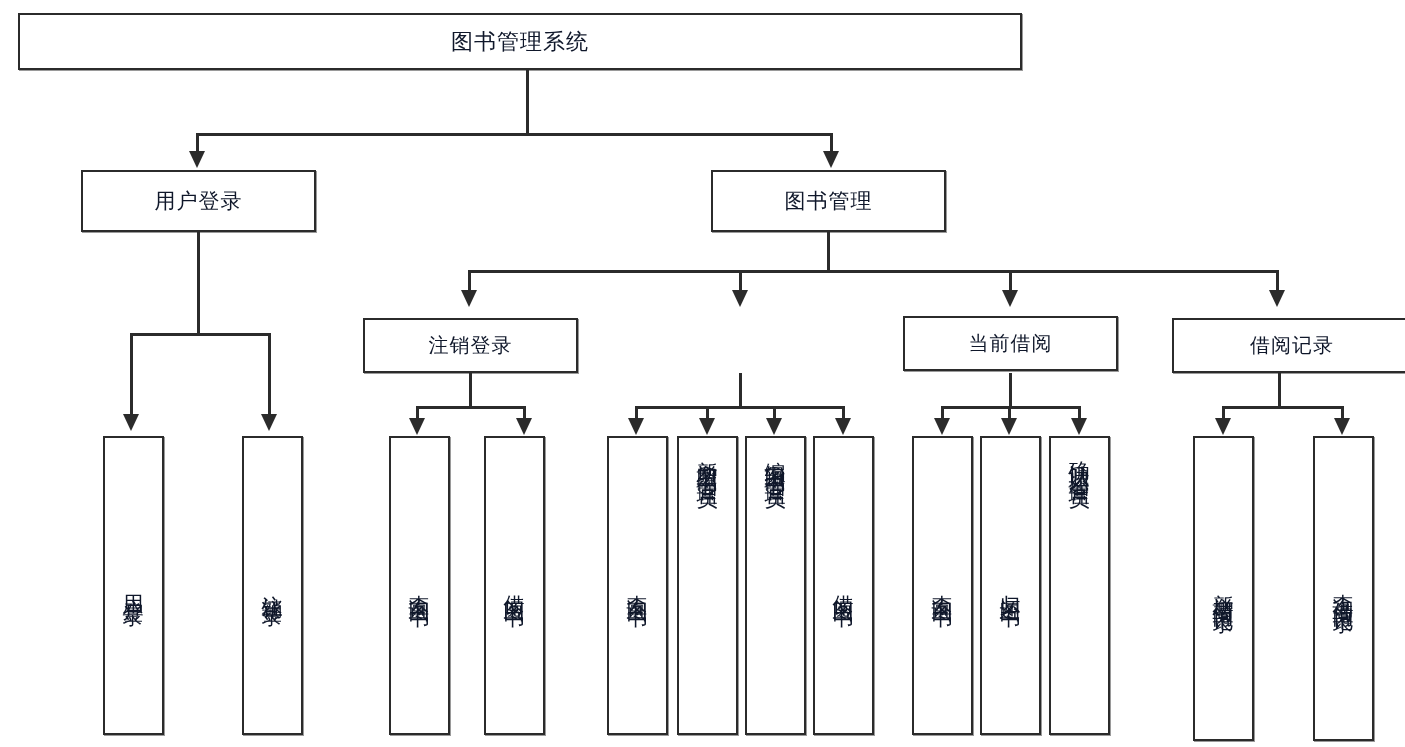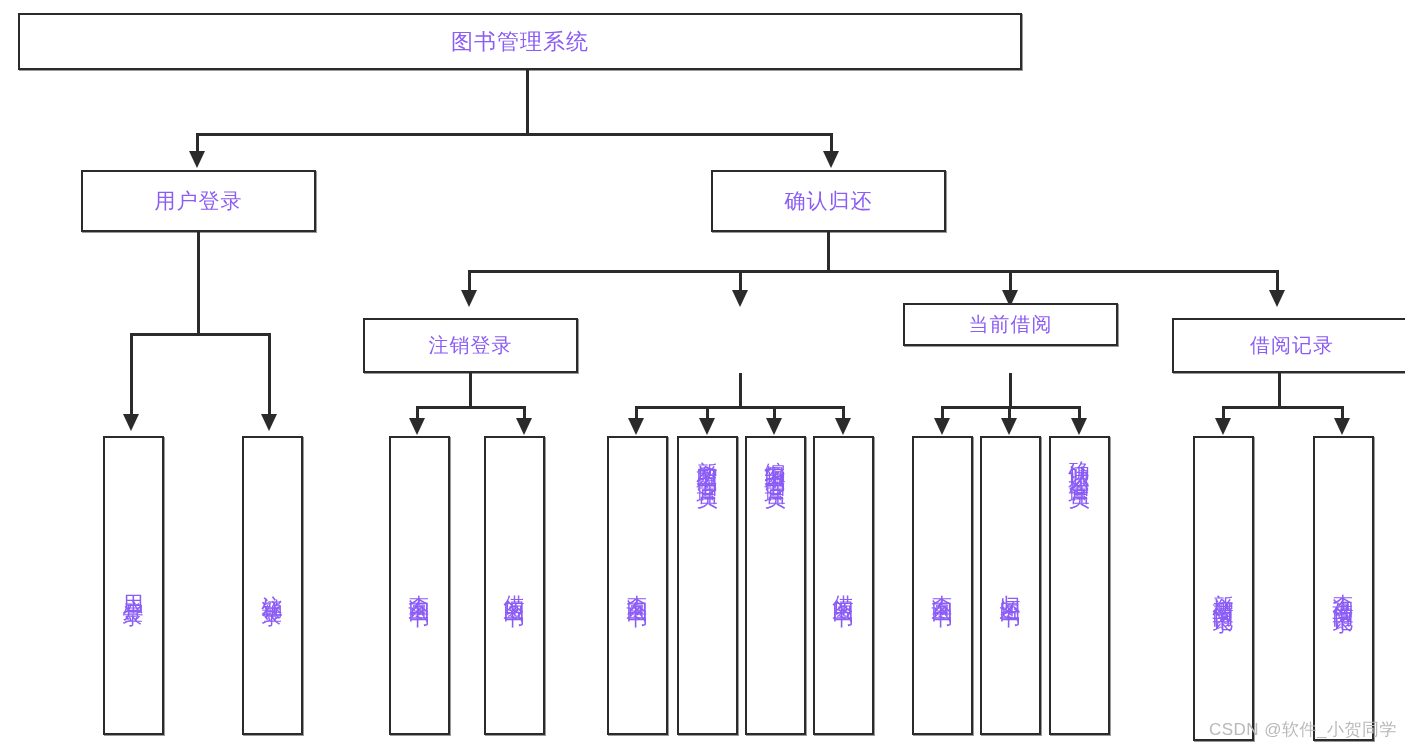--- a/index.html
+++ b/index.html
@@ -17,21 +17,21 @@
     background: #ffffff;
     overflow: hidden;
   }
   
   .node {
     position: absolute;
     box-sizing: border-box;
     border: 2px solid #2b2b2b;
     background: #ffffff;
     box-shadow: 1px 1px 0 0 #9a9a9a;
-    color: #8b5cf6;
+    color: #0f172a;
     display: flex;
     align-items: center;
     justify-content: center;
     letter-spacing: 1px;
   }
   .node.root     { font-size: 22px; }
   .node.level2   { font-size: 21px; }
   .node.level3   { font-size: 20px; }
 
   
@@ -88,21 +88,21 @@
   <div class="seg h" style="left:196px; top:133px; width:637px; height:3px;"></div>
 
   <div class="seg v" style="left:196px; top:133px; width:3px; height:20px;"></div>
   <div class="arrow" style="left:189px; top:151px;"></div>
 
   <div class="seg v" style="left:830px; top:133px; width:3px; height:20px;"></div>
   <div class="arrow" style="left:823px; top:151px;"></div>
 
   <div class="node level2" style="left:81px; top:170px; width:235px; height:62px;">用户登录</div>
 
-  <div class="node level2" style="left:711px; top:170px; width:235px; height:62px;">确认归还</div>
+  <div class="node level2" style="left:711px; top:170px; width:235px; height:62px;">图书管理</div>
 
   <div class="seg v" style="left:197px; top:232px; width:3px; height:103px;"></div>
   <div class="seg h" style="left:130px; top:333px; width:140px; height:3px;"></div>
   <div class="seg v" style="left:130px; top:333px; width:3px; height:83px;"></div>
   <div class="arrow" style="left:123px; top:414px;"></div>
   <div class="seg v" style="left:268px; top:333px; width:3px; height:83px;"></div>
   <div class="arrow" style="left:261px; top:414px;"></div>
 
   <div class="seg v" style="left:827px; top:232px; width:3px; height:40px;"></div>
   <div class="seg h" style="left:468px; top:270px; width:810px; height:3px;"></div>
@@ -113,21 +113,21 @@
   <div class="seg v" style="left:739px; top:270px; width:3px; height:22px;"></div>
   <div class="arrow" style="left:732px; top:290px;"></div>
 
   <div class="seg v" style="left:1009px; top:270px; width:3px; height:22px;"></div>
   <div class="arrow" style="left:1002px; top:290px;"></div>
 
   <div class="seg v" style="left:1276px; top:270px; width:3px; height:22px;"></div>
   <div class="arrow" style="left:1269px; top:290px;"></div>
 
   <div class="node level3" style="left:363px; top:318px; width:215px; height:55px;">注销登录</div>
-  <div class="node level3" style="left:903px; top:303px; width:215px; height:43px;">当前借阅</div>
+  <div class="node level3" style="left:903px; top:316px; width:215px; height:55px;">当前借阅</div>
   <div class="node level3" style="left:1172px; top:318px; width:240px; height:55px;">借阅记录</div>
 
   <div class="seg v" style="left:469px; top:373px; width:3px; height:35px;"></div>
   <div class="seg h" style="left:416px; top:406px; width:110px; height:3px;"></div>
   <div class="seg v" style="left:416px; top:406px; width:3px; height:14px;"></div>
   <div class="arrow" style="left:409px; top:418px;"></div>
   <div class="seg v" style="left:523px; top:406px; width:3px; height:14px;"></div>
   <div class="arrow" style="left:516px; top:418px;"></div>
 
   <div class="seg v" style="left:739px; top:373px; width:3px; height:35px;"></div>
@@ -168,15 +168,14 @@
   <div class="node leaf top-aligned" style="left:745px; top:436px; width:61px; height:299px;">编辑图书（管理员）</div>
   <div class="node leaf" style="left:813px; top:436px; width:61px; height:299px;">借阅图书</div>
 
   <div class="node leaf" style="left:912px; top:436px; width:61px; height:299px;">查询图书</div>
   <div class="node leaf" style="left:980px; top:436px; width:61px; height:299px;">归还图书</div>
   <div class="node leaf top-aligned" style="left:1049px; top:436px; width:61px; height:299px;">确认归还（管理员）</div>
 
   <div class="node leaf" style="left:1193px; top:436px; width:61px; height:305px;">新增借阅记录</div>
   <div class="node leaf" style="left:1313px; top:436px; width:61px; height:305px;">查询借阅记录</div>
 
-  <div id="watermark">CSDN @软件_小贺同学</div>
 
 </div>
 
 </body></html>

